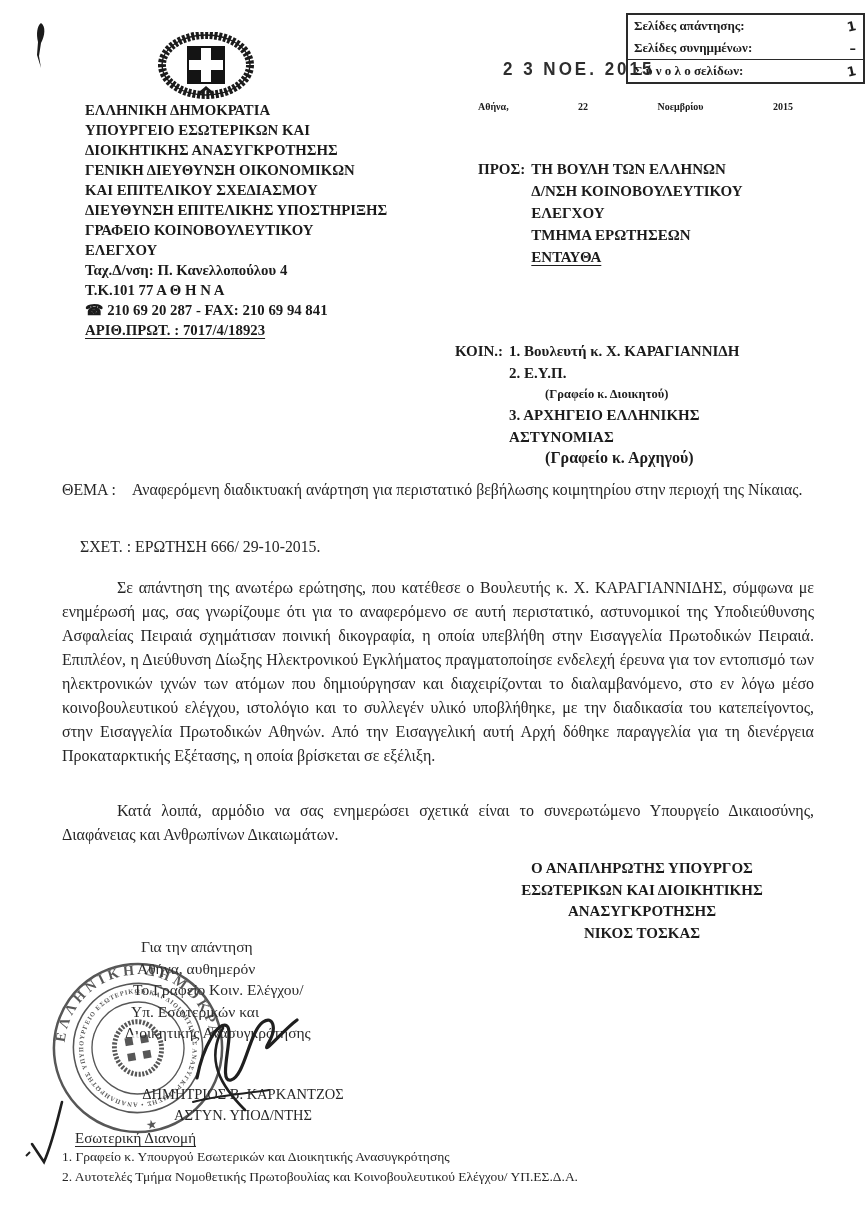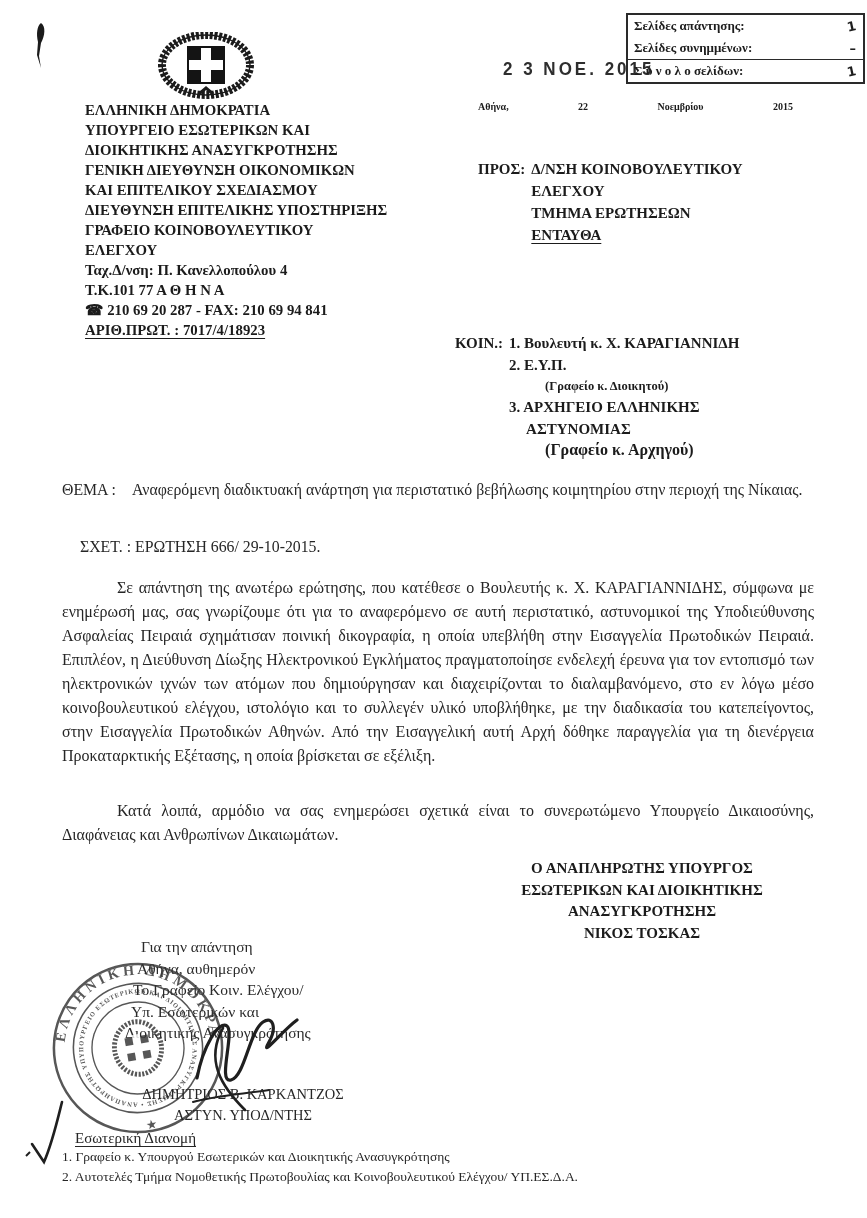--- a/index.html
+++ b/index.html
@@ -21,24 +21,24 @@
   .hdr div{white-space:nowrap;}
   .proto{text-decoration:underline;text-underline-offset:3px;}
   
   .dateline{left:478px;top:101px;width:315px;display:flex;justify-content:space-between;
             font-size:10px;}
   
   .pros{left:478px;top:158px;display:flex;font-size:15px;line-height:22px;}
   .pros .lbl{margin-right:6px;}
   .und{text-decoration:underline;text-underline-offset:3px;}
   
-  .koin{left:455px;top:332px;display:flex;font-size:15px;line-height:22px;font-family:Liberation Serif, serif;}
+  .koin{left:455px;top:340px;display:flex;font-size:15px;line-height:22px;font-family:Liberation Serif, serif;}
   .koin .lbl{margin-right:6px;}
   .koin .note{font-size:12.5px;margin-left:36px;line-height:20px;}
-  .koin .cont2{margin-left:17px;}
+  .koin .cont2{}
   .koin .note2{font-size:16px;margin-left:36px;line-height:20px;}
   
   .subject{left:62px;top:478px;width:752px;display:flex;font-size:15.8px;line-height:24px;color:#262626;}
   .subject .lbl{flex:0 0 70px;}
   .subject .txt{flex:1;text-align:justify;}
   .sxet{left:80px;top:538px;font-size:15.8px;color:#262626;}
   
   .para{left:62px;width:752px;font-size:16px;line-height:24px;text-align:justify;
         color:#262626;text-indent:55px;}
   .p1{top:576px;}
@@ -113,20 +113,21 @@
   <div class="abs dateline b">
     <span>Αθήνα,</span>
     <span>22</span>
     <span>Νοεμβρίου</span>
     <span>2015</span>
   </div>
 
   <div class="abs pros b">
     <div class="lbl">ΠΡΟΣ:</div>
     <div>
+      <div>ΤΗ ΒΟΥΛΗ ΤΩΝ ΕΛΛΗΝΩΝ</div>
       <div>Δ/ΝΣΗ ΚΟΙΝΟΒΟΥΛΕΥΤΙΚΟΥ</div>
       <div>ΕΛΕΓΧΟΥ</div>
       <div>ΤΜΗΜΑ ΕΡΩΤΗΣΕΩΝ</div>
       <div class="und">ΕΝΤΑΥΘΑ</div>
     </div>
   </div>
 
   <div class="abs koin b">
     <div class="lbl">ΚΟΙΝ.:</div>
     <div>

